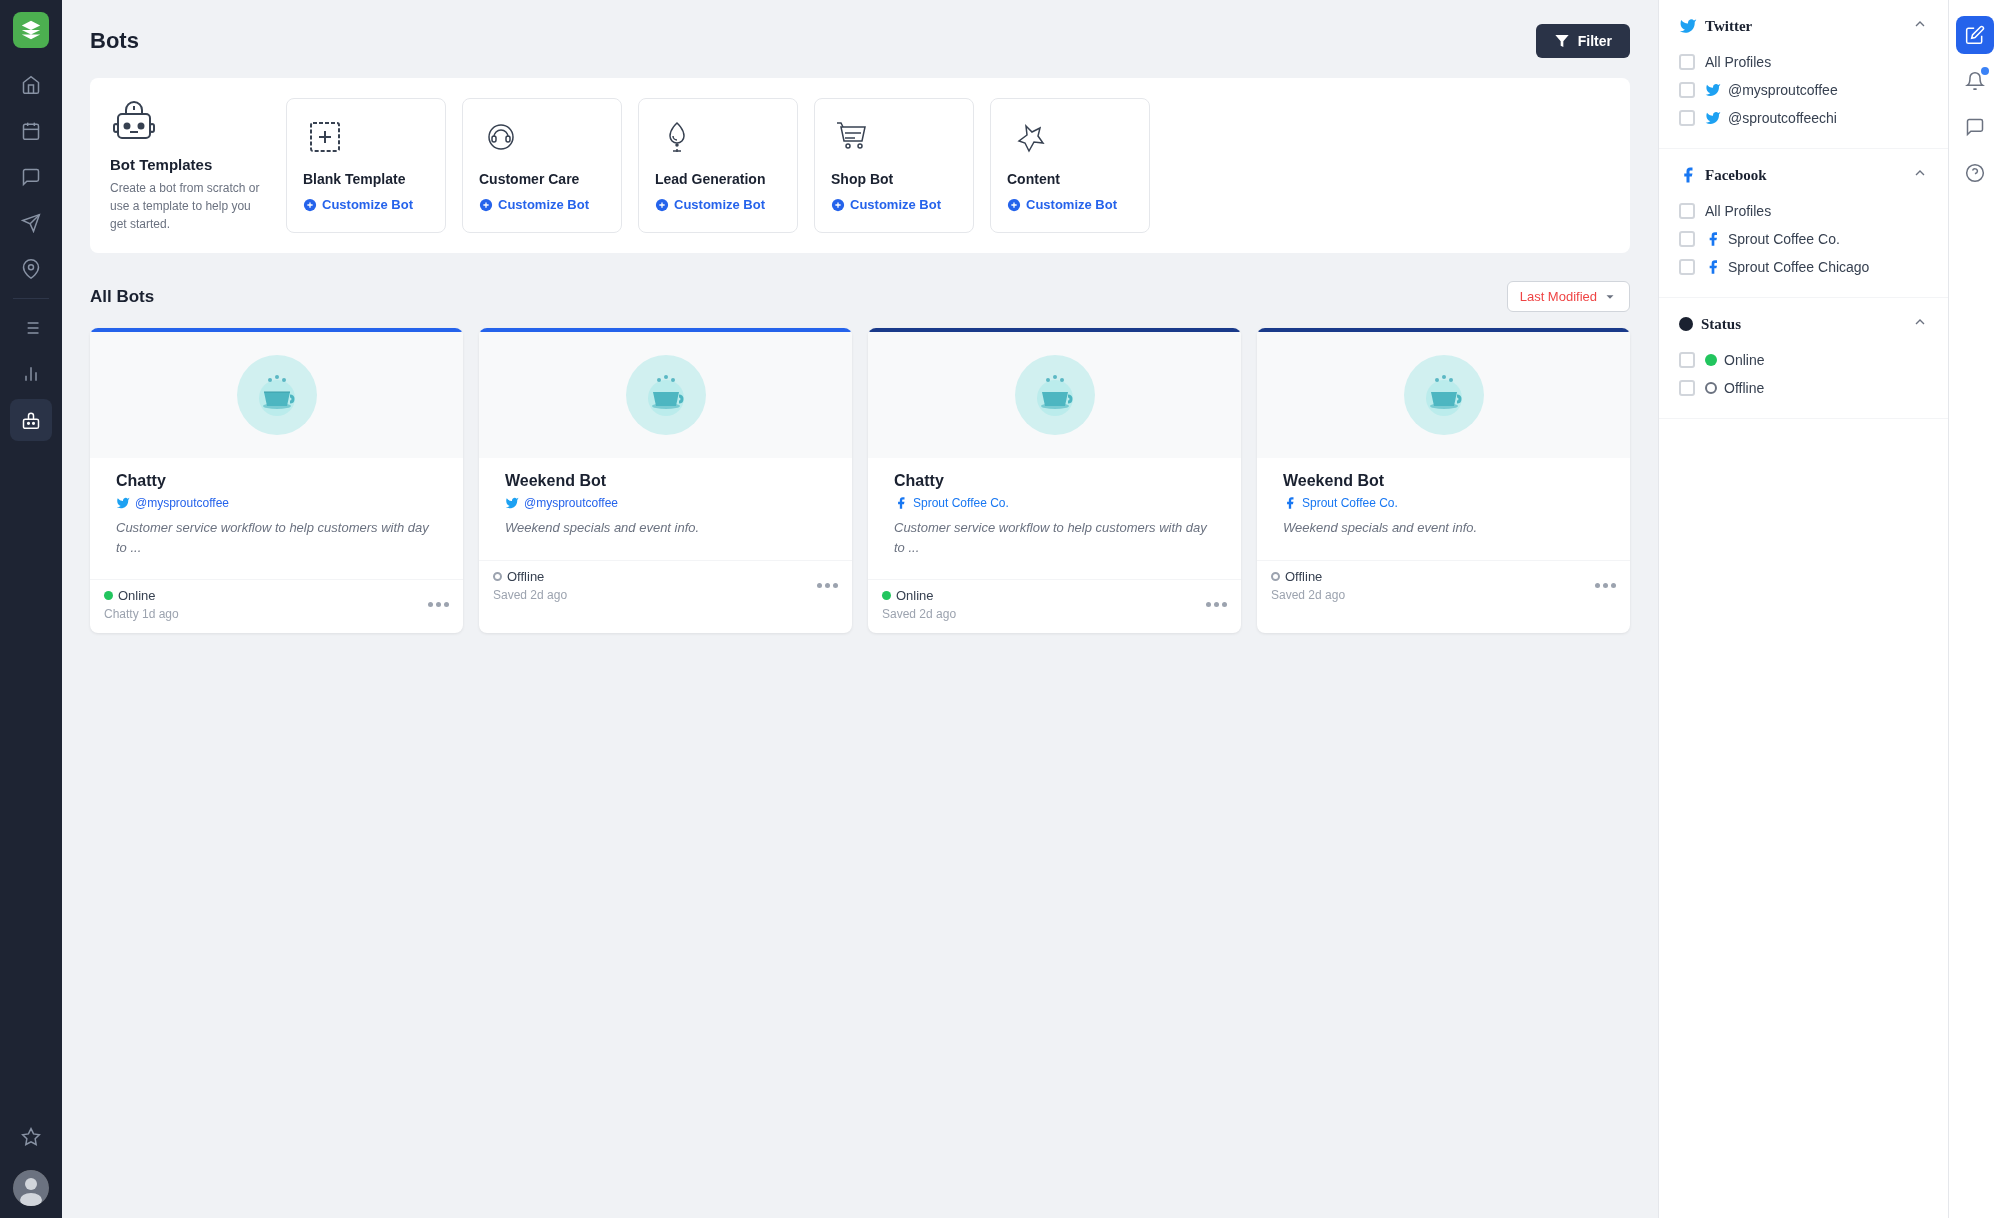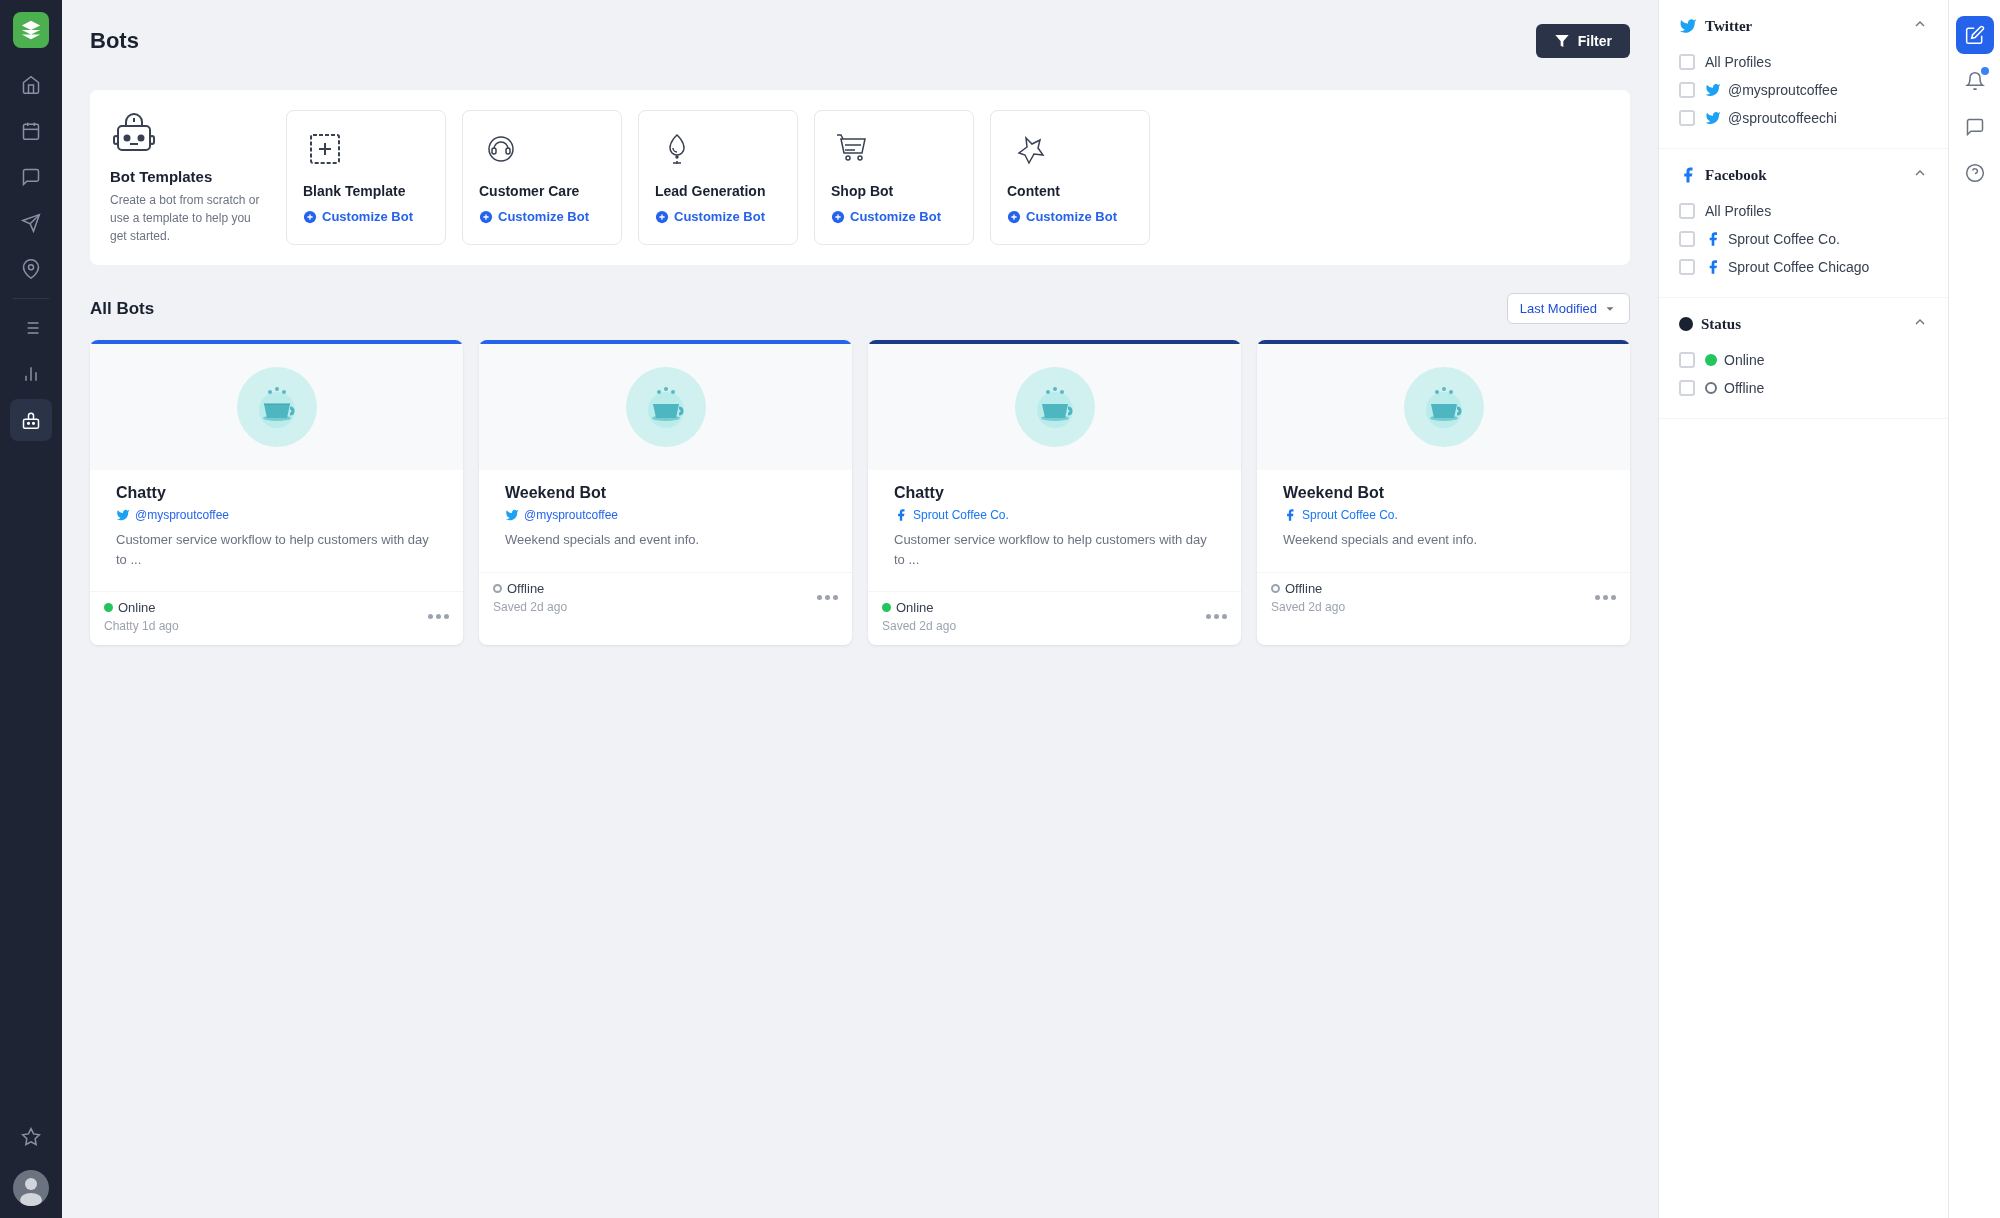--- a/index.html
+++ b/index.html
@@ -52,21 +52,21 @@
     .main {
       flex: 1;
       overflow-y: auto;
       padding: 24px 28px;
       min-width: 0;
     }
 
     
     .page-header {
       display: flex; align-items: center; justify-content: space-between;
-      margin-bottom: 32px;
+      margin-bottom: 20px;
     }
     .page-title {
       font-size: 22px; font-weight: 700; color: #1a2130;
     }
     .filter-btn {
       display: flex; align-items: center; gap: 8px;
       background: #2a3347; color: #fff;
       border: none; border-radius: 6px;
       padding: 9px 18px; font-size: 14px; font-weight: 600;
       cursor: pointer;
@@ -126,21 +126,21 @@
       display: flex; align-items: center; justify-content: space-between;
       margin-bottom: 16px;
     }
     .all-bots-title {
       font-size: 17px; font-weight: 700; color: #1a2130;
     }
     .sort-dropdown {
       display: flex; align-items: center; gap: 6px;
       border: 1.5px solid #d1d5db;
       border-radius: 6px; padding: 7px 12px;
-      font-size: 13px; color: #1d4ed8;
+      font-size: 13px; color: #ef4444;
       background: #fff; cursor: pointer;
     }
     .sort-dropdown svg { width: 14px; height: 14px; fill: #6b7280; }
 
     
     .bots-grid {
       display: grid;
       grid-template-columns: repeat(4, 1fr);
       gap: 16px;
     }
@@ -173,20 +173,21 @@
       font-size: 16px; font-weight: 700; color: #1a2130; margin-bottom: 6px;
     }
     .bot-profile {
       display: flex; align-items: center; gap: 5px;
       font-size: 12px; color: #2563eb; margin-bottom: 8px;
     }
     .bot-profile svg { width: 14px; height: 14px; }
     .bot-description {
       font-size: 13px; color: #6b7280; line-height: 1.5;
       margin-bottom: 12px;
+      font-style: italic;
     }
     .bot-status {
       display: flex; align-items: center; gap: 5px;
       font-size: 13px; color: #374151; font-weight: 500;
     }
     .status-dot-online {
       width: 9px; height: 9px; border-radius: 50%; background: #22c55e;
     }
     .status-dot-offline {
       width: 9px; height: 9px; border-radius: 50%;

